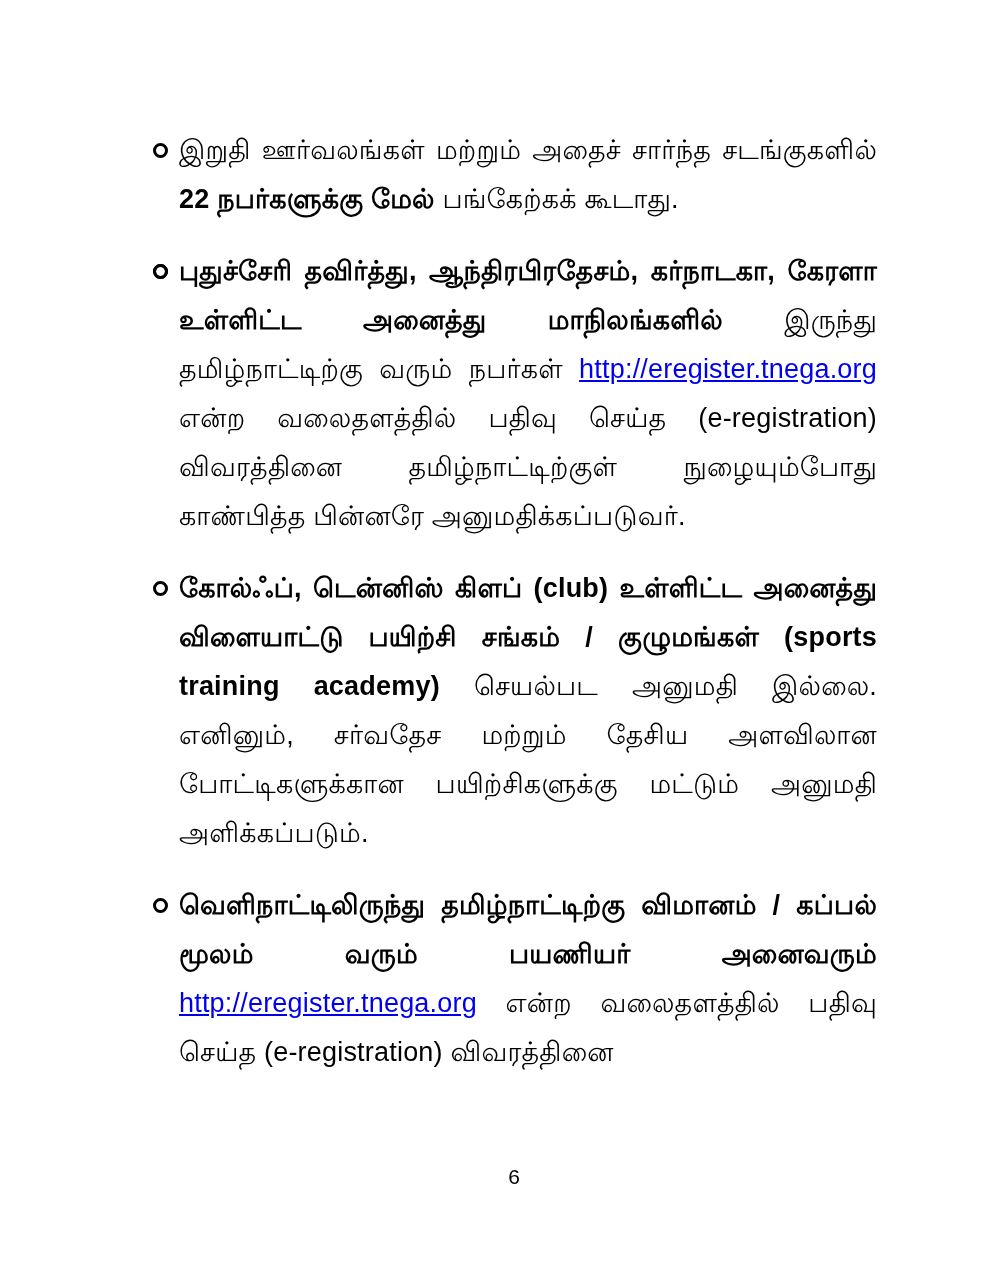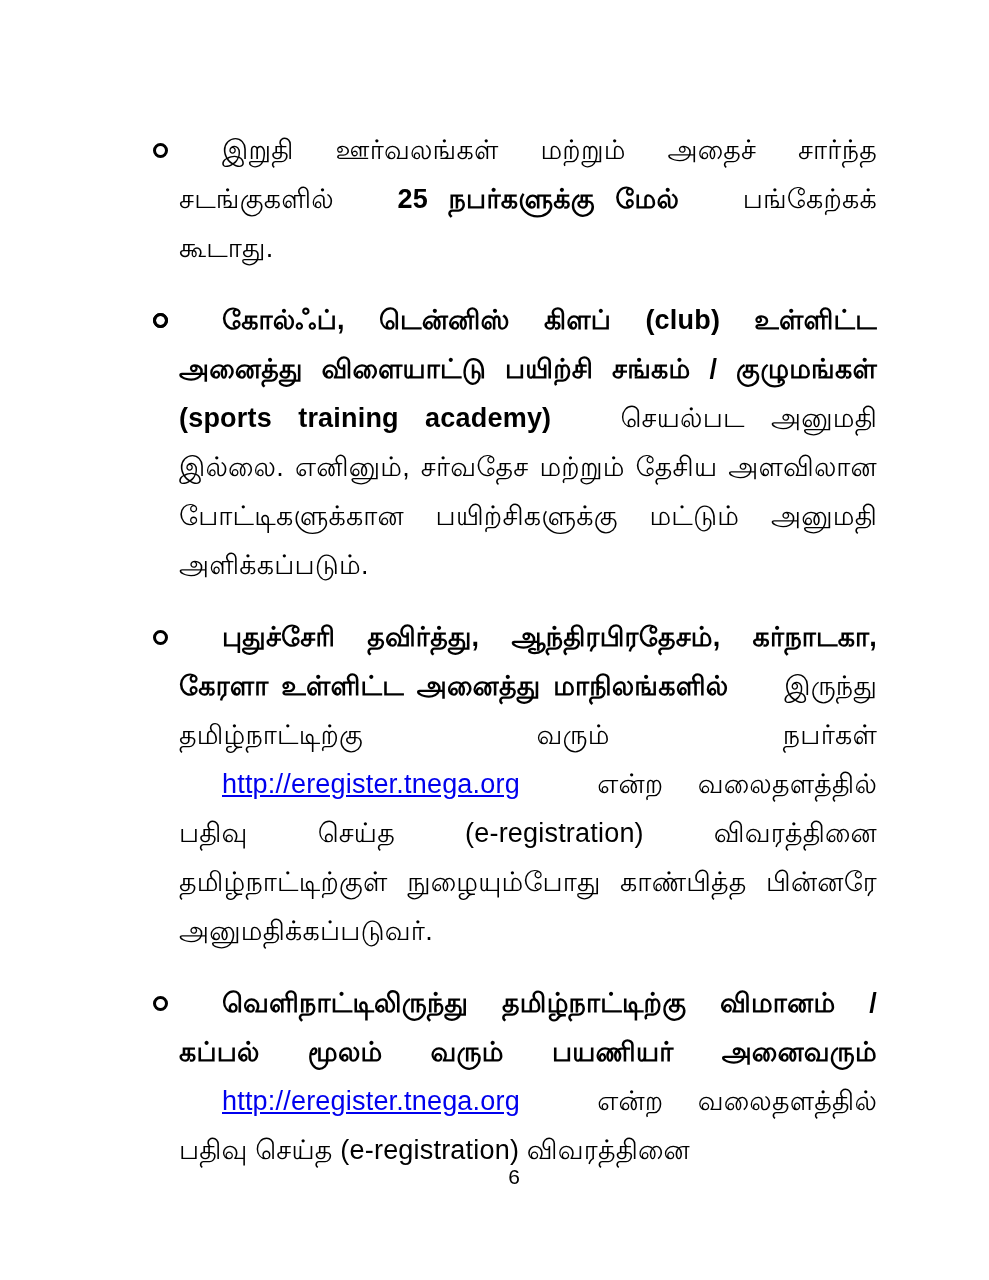--- a/index.html
+++ b/index.html
@@ -37,21 +37,21 @@
   .marker {
     position: absolute;
     left: 2px;
     top: 17px;
     width: 15px;
     height: 15px;
     border: 3.5px solid #000000;
     border-radius: 50%;
     box-sizing: border-box;
   }
-  .seg { font-weight: normal; margin-left: 43px; }
+  .seg { font-weight: normal; }
   .bold { font-weight: bold; }
   a.link {
     color: #0000ee;
     text-decoration: underline;
     font-weight: normal;
   }
   .page-number {
     position: absolute;
     top: 1162px;
     left: 151px;
@@ -62,35 +62,35 @@
   }
 </style>
 </head>
 <body>
 
 <div class="doc">
   <div class="content">
 
     <div class="bullet">
       <span class="marker"></span>
-      <span class="seg">இறுதி ஊர்வலங்கள் மற்றும் அதைச் சார்ந்த சடங்குகளில் </span><span class="seg bold">25 நபர்களுக்கு மேல் </span><span class="seg">பங்கேற்கக் கூடாது.</span>
+      <span class="seg">இறுதி ஊர்வலங்கள் மற்றும் அதைச் சார்ந்த சடங்குகளில் </span><span class="seg bold">22 நபர்களுக்கு மேல் </span><span class="seg">பங்கேற்கக் கூடாது.</span>
     </div>
 
     <div class="bullet">
       <span class="marker"></span>
     </div>
 
     <div class="bullet">
       <span class="marker"></span>
-      <span class="seg bold">கோல்ஃப், டென்னிஸ் கிளப் (club) உள்ளிட்ட அனைத்து விளையாட்டு பயிற்சி சங்கம் / குழுமங்கள் (sports training academy) </span><span class="seg">செயல்பட அனுமதி இல்லை. எனினும், சர்வதேச மற்றும் தேசிய அளவிலான போட்டிகளுக்கான பயிற்சிகளுக்கு மட்டும் அனுமதி அளிக்கப்படும்.</span>
+      <span class="seg bold">புதுச்சேரி தவிர்த்து, ஆந்திரபிரதேசம், கர்நாடகா, கேரளா உள்ளிட்ட அனைத்து மாநிலங்களில் </span><span class="seg">இருந்து தமிழ்நாட்டிற்கு வரும் நபர்கள் </span><a class="seg link" href="#">http://eregister.tnega.org</a><span class="seg"> என்ற வலைதளத்தில் பதிவு செய்த (e-registration) விவரத்தினை தமிழ்நாட்டிற்குள் நுழையும்போது காண்பித்த பின்னரே அனுமதிக்கப்படுவர்.</span>
     </div>
 
     <div class="bullet">
       <span class="marker"></span>
-      <span class="seg bold">புதுச்சேரி தவிர்த்து, ஆந்திரபிரதேசம், கர்நாடகா, கேரளா உள்ளிட்ட அனைத்து மாநிலங்களில் </span><span class="seg">இருந்து தமிழ்நாட்டிற்கு வரும் நபர்கள் </span><a class="seg link" href="#">http://eregister.tnega.org</a><span class="seg"> என்ற வலைதளத்தில் பதிவு செய்த (e-registration) விவரத்தினை தமிழ்நாட்டிற்குள் நுழையும்போது காண்பித்த பின்னரே அனுமதிக்கப்படுவர்.</span>
+      <span class="seg bold">கோல்ஃப், டென்னிஸ் கிளப் (club) உள்ளிட்ட அனைத்து விளையாட்டு பயிற்சி சங்கம் / குழுமங்கள் (sports training academy) </span><span class="seg">செயல்பட அனுமதி இல்லை. எனினும், சர்வதேச மற்றும் தேசிய அளவிலான போட்டிகளுக்கான பயிற்சிகளுக்கு மட்டும் அனுமதி அளிக்கப்படும்.</span>
     </div>
 
     <div class="bullet">
       <span class="marker"></span>
       <span class="seg bold">வெளிநாட்டிலிருந்து தமிழ்நாட்டிற்கு விமானம் / கப்பல் மூலம் வரும் பயணியர் அனைவரும் </span><a class="seg link" href="#">http://eregister.tnega.org</a><span class="seg"> என்ற வலைதளத்தில் பதிவு செய்த (e-registration) விவரத்தினை</span>
     </div>
 
   </div>
 
   <div class="page-number">6</div>

